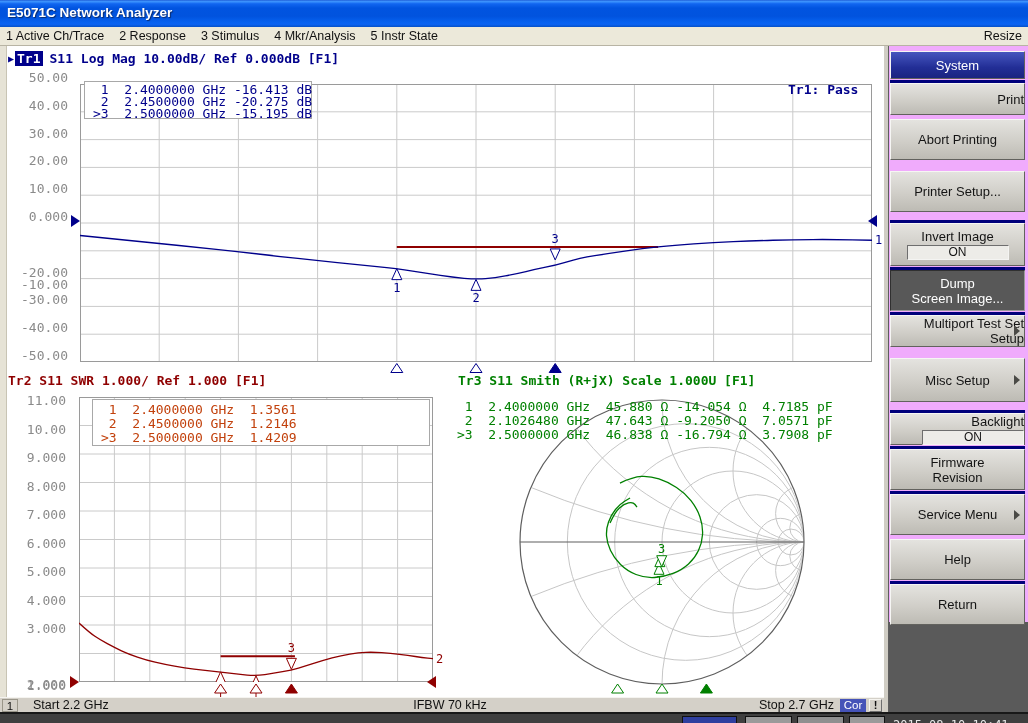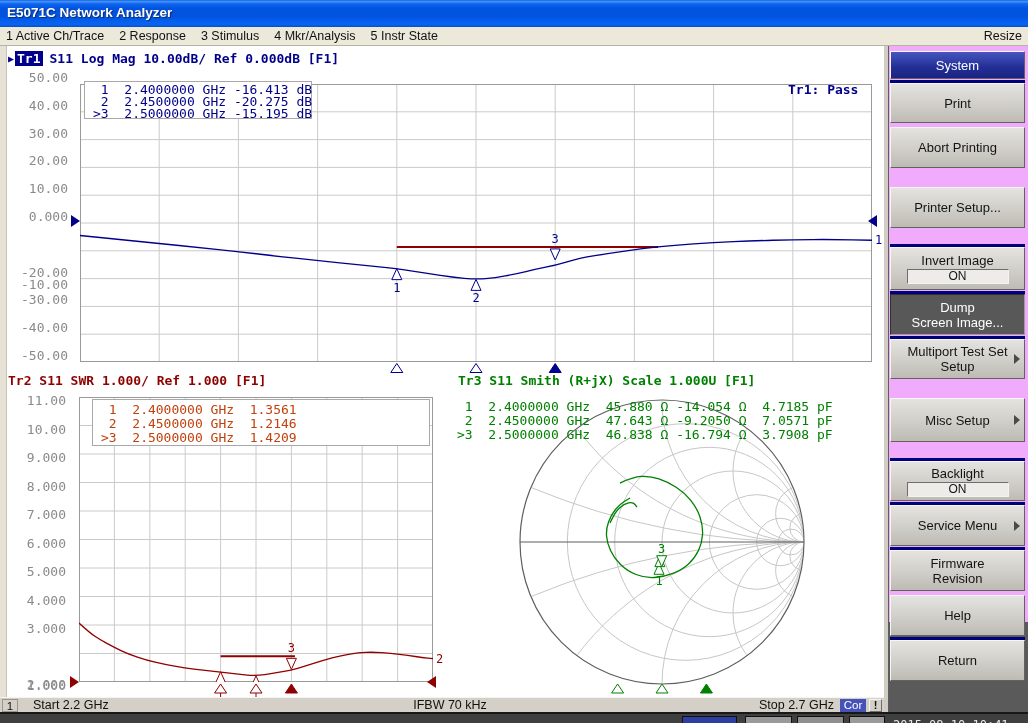--- a/index.html
+++ b/index.html
@@ -45,22 +45,22 @@
   .skhead, .skbtn { width:135px; display:flex; flex-direction:column; align-items:center; justify-content:center;
     font-size:13px; color:#141414; text-align:center; line-height:15px;
     background:linear-gradient(180deg,#E4E3DF 0%,#D0CEC8 55%,#BDBBB4 100%);
     border:1px solid; border-color:#F6F6F4 #62625E #62625E #F6F6F4; }
   .skhead { height:28px; background:linear-gradient(180deg,#4656BE 0%,#222E96 60%,#1A2480 100%); color:#fff; }
   .skbtn.pressed { background:#585858; color:#fff; border-color:#303030 #9C9C9C #9C9C9C #303030; }
   .skbtn .state { width:102px; height:15px; margin-top:1px; background:#EDECE8; border:1px solid; border-color:#6E6E6E #F4F4F2 #F4F4F2 #6E6E6E; font-size:12px; line-height:13px; }
   .skbtn .subarr { position:absolute; right:4px; width:0; height:0; border-left:6px solid #4A4A46; border-top:5px solid transparent; border-bottom:5px solid transparent; }
   .skbtn { position:relative; }
   .sep { box-shadow:0 -3px 0 0 #00007B; }
-  .mt3 { margin-top:19px; } .mt4 { margin-top:4px; }
-  .h40{height:40px;} .h41{height:41px;} .h43{height:43px;} .h44{height:44px;}
+  .mt3 { margin-top:11px; } .mt4 { margin-top:4px; }
+  .h40{height:32px;align-items:flex-end;} .h41{height:41px;} .h43{height:43px;} .h44{height:44px;}
   .darkfill { position:absolute; left:5px; top:576px; width:139px; height:90px; background:#5A5A5A; }
   .taskstrip { position:absolute; left:0; top:712px; width:1028px; height:11px; background:#3F3F3F; border-top:2px solid #181818; overflow:hidden; }
   .tbtn { position:absolute; top:2px; height:14px; border:1px solid #111; }
   .clock { position:absolute; left:893px; top:4px; color:#E8E8E8; font-family:"DejaVu Sans Mono",monospace; font-size:12px; white-space:pre; }
 </style>
 </head>
 <body>
 
 <div class="screen">
 
@@ -213,21 +213,21 @@
         <path d="M 102.968 86.07 Q 116.03200000000001 79.964 124.48100000000001 79.467 Q 132.93 78.97 141.947 81.952 Q 150.964 84.934 159.48399999999998 90.47200000000001 Q 168.004 96.01 173.96800000000002 103.536 Q 179.93200000000002 111.06200000000001 182.985 120.00800000000001 Q 186.038 128.954 185.541 137.474 Q 185.04399999999998 145.994 181.494 153.51999999999998 Q 177.94400000000002 161.046 171.483 167.01 Q 165.022 172.974 156.005 176.453 Q 146.988 179.93200000000002 137.474 180.5 Q 127.96000000000001 181.06799999999998 119.01400000000001 177.51799999999997 Q 110.068 173.968 103.536 167.507 Q 97.00399999999999 161.046 93.52499999999999 153.51999999999998 Q 90.04599999999999 145.994 89.54899999999999 138.965 Q 89.05199999999999 131.936 91.537 124.97800000000001 Q 94.022 118.02 98.495 112.482 Q 102.968 106.94399999999999 108.009 103.96199999999999 L 113.05 100.97999999999999" fill="none" stroke="#008000" stroke-width="1.3"></path>
         <path d="M 93.02799999999999 125.972 Q 97.99799999999999 115.038 102.47099999999999 110.99099999999999 Q 106.94399999999999 106.94399999999999 111.488 105.94999999999999 Q 116.03200000000001 104.956 118.02000000000001 107.512 L 120.00800000000001 110.068" fill="none" stroke="#008000" stroke-width="1.3"></path>
         <polygon points="142.018,166.3 137.018,177.3 147.018,177.3" fill="#fff" stroke="#008000" stroke-width="1"></polygon>
         <text x="142.018" y="188.3" fill="#008000" font-size="12" font-family="DejaVu Sans Mono, monospace" text-anchor="middle">1</text>
         <polygon points="142.87,158.632 137.87,169.632 147.87,169.632" fill="#fff" stroke="#008000" stroke-width="1"></polygon>
         <polygon points="139.716,158.708 149.716,158.708 144.716,169.708" fill="#fff" stroke="#008000" stroke-width="1"></polygon>
         <text x="144.716" y="155.708" fill="#008000" font-size="12" font-family="DejaVu Sans Mono, monospace" text-anchor="middle">3</text>
       </svg>
     <div class="tr3rows">
       <div class="mkrow"> 1  2.4000000 GHz  45.880 Ω -14.054 Ω  4.7185 pF</div>
-      <div class="mkrow"> 2  2.4500000 GHz  47.643 Ω -9.2050 Ω  7.0571 pF</div>
+      <div class="mkrow"> 2  2.1026480 GHz  47.643 Ω -9.2050 Ω  7.0571 pF</div>
       <div class="mkrow">&gt;3  2.5000000 GHz  46.838 Ω -16.794 Ω  3.7908 pF</div>
     </div>
 
     <svg id="overlay-svg" style="left:0; top:0;" width="884" height="651" viewBox="0 0 884 651">
         <polygon points="71,169 71,181 80,175" fill="#00008B"></polygon>
         <polygon points="877,169 877,181 868,175" fill="#00008B"></polygon>
         <polygon points="70,630 70,642 79,636" fill="#8F0000"></polygon>
         <polygon points="436,630 436,642 427,636" fill="#8F0000"></polygon>
         <text x="875" y="198.23600000000002" fill="#00008B" font-size="12" font-family="DejaVu Sans Mono, monospace" text-anchor="start">1</text>
         <text x="436" y="616.63" fill="#8F0000" font-size="12" font-family="DejaVu Sans Mono, monospace" text-anchor="start">2</text>
@@ -283,26 +283,26 @@
       </div>
       <div class="skbtn h44 mt3">
         <span>Misc Setup</span>
         <span class="subarr"></span>
       </div>
       <div class="skbtn h40 mt3 sep">
         <span>Backlight</span>
         <span class="state">ON</span>
       </div>
       <div class="skbtn h41 mt4 sep">
+        <span>Firmware</span>
+        <span>Revision</span>
+      </div>
+      <div class="skbtn h41 mt4 sep">
         <span>Service Menu</span>
         <span class="subarr"></span>
-      </div>
-      <div class="skbtn h41 mt4 sep">
-        <span>Firmware</span>
-        <span>Revision</span>
       </div>
       <div class="skbtn h41 mt4">
           <span>Help</span>
         </div>
       <div class="skbtn h41 mt4 sep">
           <span>Return</span>
         </div>
     </div>
   </div>
 

